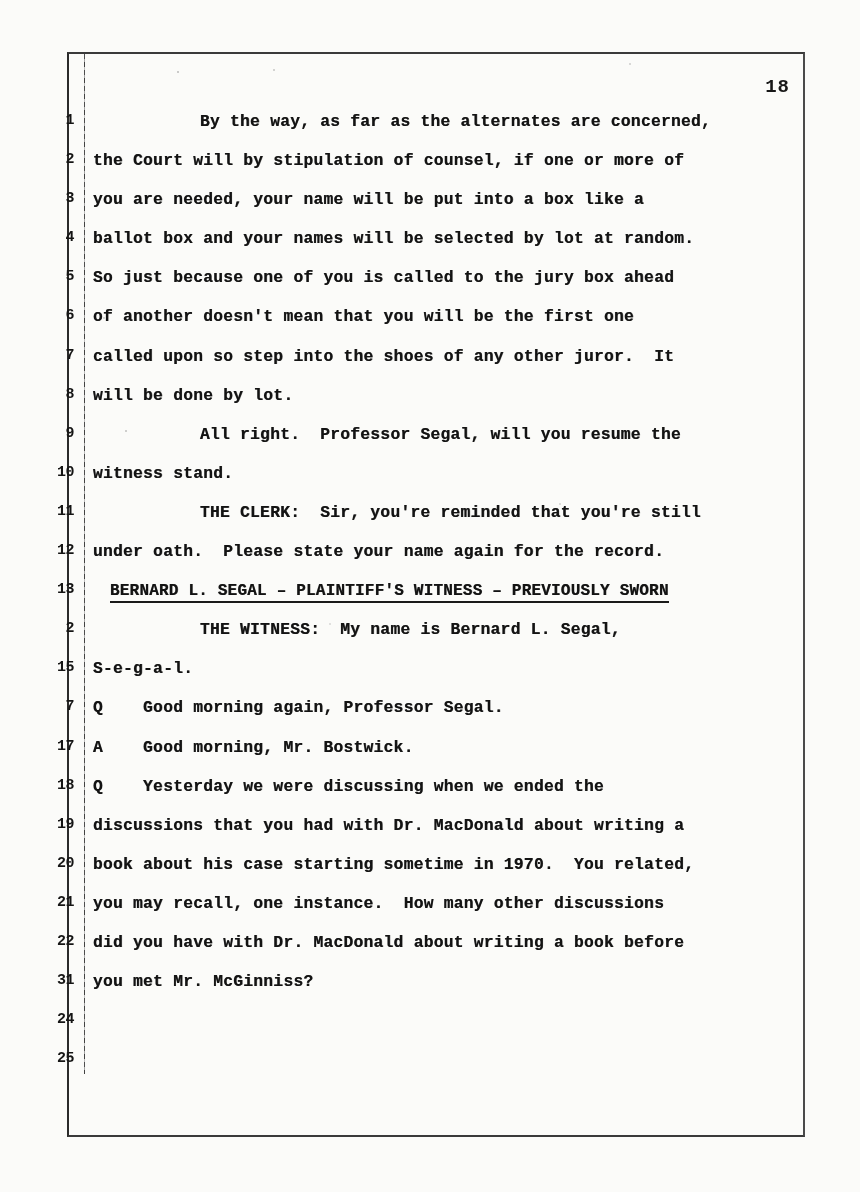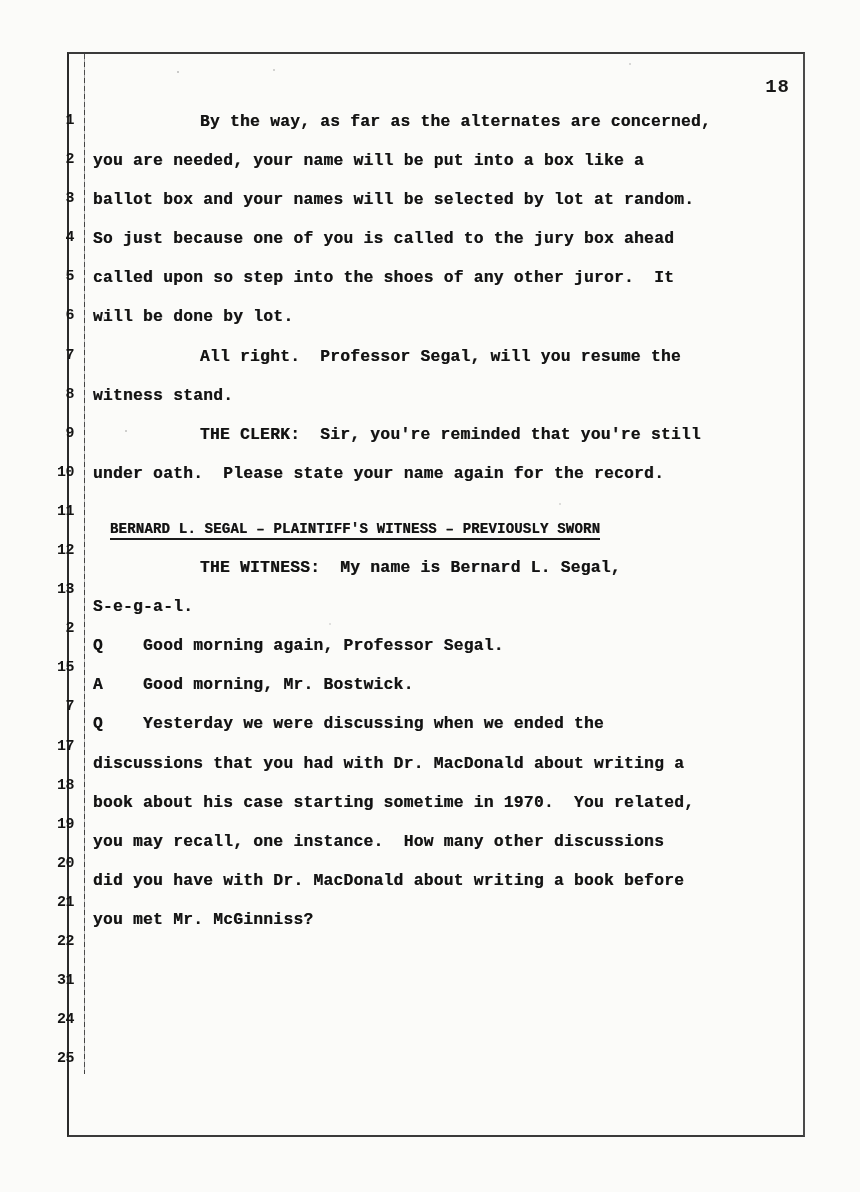--- a/index.html
+++ b/index.html
@@ -108,23 +108,22 @@
   
   .tline.center { text-align: center; padding-left: 0; white-space: normal; }
   .tline.center.shift { padding-left: 14px; }
   
   .uline {
     border-bottom: 2.5px solid #1a1a1a;
     padding-bottom: 1px;
   }
   .tline.heading {
     padding-left: 17px;
-    font-size: 14px;
+    font-size: 16px;
     letter-spacing: 0.2px;
-    margin-top: 16px;
   }
 
   
   #speckle {
     position: absolute;
     left: 0; top: 0;
     width: 860px; height: 1192px;
     pointer-events: none;
     opacity: .55;
     background-image:
@@ -170,23 +169,25 @@
       <div class="line-no">20</div>
       <div class="line-no">21</div>
       <div class="line-no">22</div>
       <div class="line-no">31</div>
       <div class="line-no">24</div>
       <div class="line-no">25</div>
     </div>
 
   <div id="transcript">
       <div class="tline indent">By the way, as far as the alternates are concerned,</div>
+      <div class="tline">the Court will by stipulation of counsel, if one or more of</div>
       <div class="tline">you are needed, your name will be put into a box like a</div>
       <div class="tline">ballot box and your names will be selected by lot at random.</div>
       <div class="tline">So just because one of you is called to the jury box ahead</div>
+      <div class="tline">of another doesn't mean that you will be the first one</div>
       <div class="tline">called upon so step into the shoes of any other juror.  It</div>
       <div class="tline">will be done by lot.</div>
       <div class="tline indent">All right.  Professor Segal, will you resume the</div>
       <div class="tline">witness stand.</div>
       <div class="tline indent">THE CLERK:  Sir, you're reminded that you're still</div>
       <div class="tline">under oath.  Please state your name again for the record.</div>
       <div class="tline heading"><span class="uline">BERNARD L. SEGAL – PLAINTIFF'S WITNESS – PREVIOUSLY SWORN</span></div>
       <div class="tline indent">THE WITNESS:  My name is Bernard L. Segal,</div>
       <div class="tline">S-e-g-a-l.</div>
       <div class="tline">Q    Good morning again, Professor Segal.</div>

